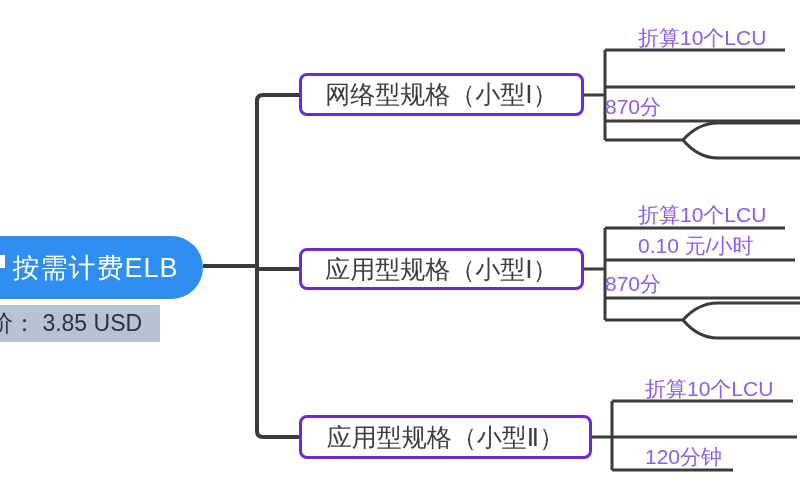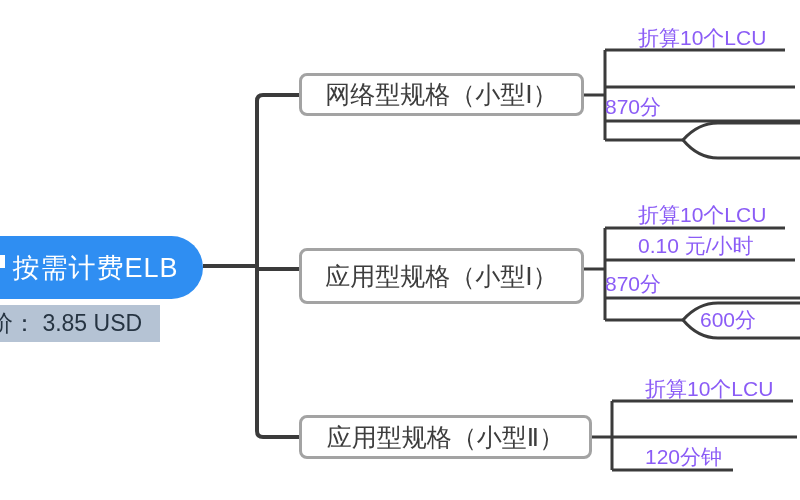--- a/index.html
+++ b/index.html
@@ -44,30 +44,30 @@
     color: #263442;
     font-size: 23px;
     display: flex; align-items: center;
     white-space: nowrap;
   }
 
   
   .branch {
     position: absolute;
     left: 299px;
-    border: 3px solid #a3a3a3;
+    border: 3px solid #6d28d9;
     border-radius: 8px;
     background: #ffffff;
     display: flex; align-items: center; justify-content: center;
     font-size: 25px;
     color: #3d3d3d;
     white-space: nowrap;
   }
   .branch-1 { top: 73px;  width: 285px; height: 43px; }
-  .branch-2 { top: 248px; width: 285px; height: 56px; }
+  .branch-2 { top: 248px; width: 285px; height: 42px; }
   .branch-3 { top: 415px; width: 293px; height: 44px; }
 
   
   .leaf {
     position: absolute;
     font-size: 21px;
     color: #8b5cf6;
     height: 24px; line-height: 24px;
     white-space: nowrap;
   }
@@ -123,18 +123,17 @@
   <div class="branch branch-3">
     <span>应用型规格（小型Ⅱ）</span>
   </div>
 
   <div class="leaf c1-l1">折算10个LCU</div>
   <div class="leaf c1-l3 right">870分</div>
 
   <div class="leaf c2-l1">折算10个LCU</div>
   <div class="leaf c2-l2">0.10 元/小时</div>
   <div class="leaf c2-l3 right">870分</div>
-  <div class="leaf c2-l4 right">600分</div>
 
   <div class="leaf c3-l1">折算10个LCU</div>
   <div class="leaf c3-l3">120分钟</div>
 
 </div>
 
 </body></html>

